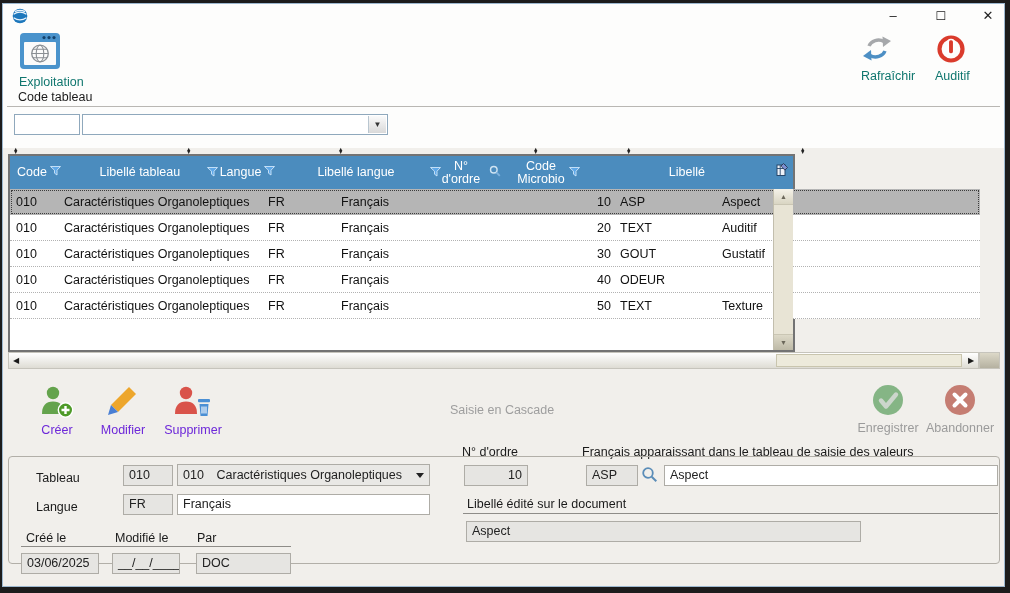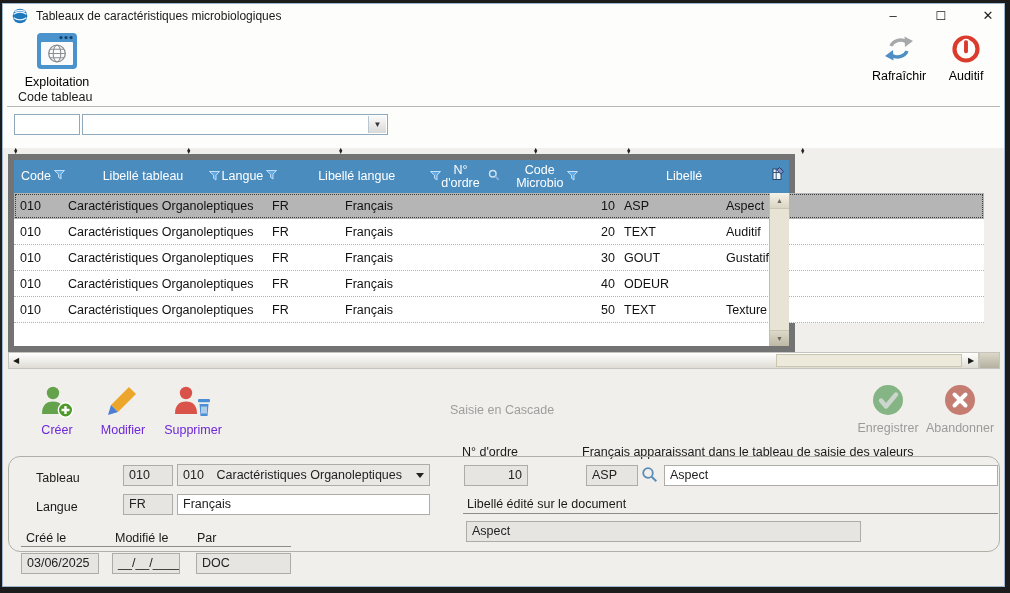--- a/index.html
+++ b/index.html
@@ -15,39 +15,39 @@
   }
   .topwhite{position:absolute;left:0;top:0;right:0;height:144px;background:#fdfdfc;}
   
   .titlebar{position:absolute;left:0;top:0;right:0;height:24px;display:flex;align-items:center;padding-left:9px;}
   .titlebar .appicon{width:16px;height:16px;margin-right:8px;flex:0 0 auto;}
   .title-text{font-size:12px;color:#1a1a1a;}
   .winctl{position:absolute;top:0;width:30px;height:23px;display:flex;align-items:center;justify-content:center;
     font-size:13px;color:#222;cursor:default;}
   .ctl-min{left:875px;} .ctl-max{left:923px;font-size:12px;} .ctl-close{left:970px;}
   
-  .toolbtn{position:absolute;text-align:center;font-size:12.5px;color:#000000;}
+  .toolbtn{position:absolute;text-align:left;font-size:12.5px;color:#0f766e;}
   .toolbtn .ic{display:block;margin:0 auto 2px auto;}
   .tb-exploit{left:16px;top:28px;width:76px;}
   .tb-refresh{left:858px;top:30px;width:76px;}
   .tb-close{left:932px;top:30px;width:62px;}
   .section-label{position:absolute;left:15px;top:86px;font-size:12.5px;color:#1a1a1a;}
   .sep-line{position:absolute;left:4px;right:4px;top:102px;height:1px;background:#b9b7b3;}
   
   .filter-input{position:absolute;left:11px;top:110px;width:58px;height:19px;border:1px solid #8fa8bc;
     background:#fff;font:12px "Liberation Sans",sans-serif;padding:0 3px;box-sizing:content-box;}
   .filter-combo{position:absolute;left:79px;top:110px;width:306px;height:21px;border:1px solid #8fa8bc;
     background:#fff;box-sizing:border-box;}
   .filter-combo .dd{position:absolute;right:1px;top:1px;bottom:1px;width:17px;
     background:linear-gradient(#fafafa,#d9d9d9);border-left:1px solid #b9c6d0;
     display:flex;align-items:center;justify-content:center;font-size:8px;color:#333;}
   
   .tablewrap{position:absolute;left:5px;top:144px;width:992px;height:221px;}
   .marker{position:absolute;top:0;display:flex;flex-direction:column;align-items:center;line-height:3px;font-size:5.5px;color:#222;}
-  .grid{position:absolute;left:0;top:6px;width:787px;height:198px;border:6px solid #737373;background:#fff;box-sizing:border-box;}
+  .grid{position:absolute;left:0;top:6px;width:787px;height:198px;border:2px solid #737373;background:#fff;box-sizing:border-box;}
   .thead{position:relative;display:flex;height:33px;background:#4b8cbe;color:#fff;}
   .hcell{position:relative;display:flex;align-items:center;justify-content:center;font-size:12.5px;box-sizing:border-box;text-align:center;line-height:13px;}
   .c0{width:52px;} .c1{width:198px;} .c2{width:72px;} .c3{width:200px;} .c4{width:82px;} .c5{width:100px;} .c6{width:266px;}
   .hcell.c0{justify-content:flex-start;padding-left:7px;}
   .hfunnel{display:inline-block;margin-left:3px;}
   .hfunnel.abs{position:absolute;right:1px;top:11px;margin:0;}
   .hfunnel.edge{right:-5px;}
   .hsort{margin-left:3px;}
   .chooser{position:absolute;right:4px;top:6px;}
   .tbody{position:relative;width:970px;}
@@ -75,21 +75,21 @@
   .actbtn .ic{display:block;margin:0 auto 1px auto;}
   .actbtn.disabled{color:#9b9b9b;}
   .ab-create{left:18px;top:381px;width:72px;}
   .ab-modify{left:84px;top:381px;width:72px;}
   .ab-delete{left:148px;top:381px;width:84px;}
   .ab-ignore{left:780px;top:383px;width:70px;}
   .ab-save{left:845px;top:379px;width:80px;}
   .ab-abandon{left:915px;top:379px;width:84px;}
   .cascade{position:absolute;left:447px;top:399px;font-size:12.5px;color:#9e9e9e;}
   
-  .fieldset{position:absolute;left:5px;top:452px;width:992px;height:96px;border:1px solid #b2afa8;border-radius:12px;box-sizing:border-box;}
+  .fieldset{position:absolute;left:5px;top:452px;width:992px;height:108px;border:1px solid #b2afa8;border-radius:4px;box-sizing:border-box;}
   .flabel{position:absolute;font-size:12.5px;color:#1a1a1a;white-space:nowrap;}
   .field{position:absolute;box-sizing:border-box;border:1px solid #aeaca6;background:#e6e5e2;
     font-size:12.5px;color:#222;padding:2px 5px;height:21px;line-height:15px;white-space:nowrap;overflow:hidden;}
   .field.white{background:#ffffff;}
   .field.right{text-align:right;}
   .combo{position:absolute;box-sizing:border-box;border:1px solid #aeaca6;background:#e9e8e5;height:22px;
     font-size:12.5px;color:#222;padding:3px 20px 2px 5px;white-space:nowrap;overflow:hidden;}
   .combo .dd2{position:absolute;right:5px;top:8px;width:0;height:0;border-left:4px solid transparent;border-right:4px solid transparent;border-top:5px solid #222;}
   .combo .code{display:inline-block;min-width:30px;}
   .uline{position:absolute;height:1px;background:#8e8c88;}
@@ -101,21 +101,20 @@
 <div class="window">
   <div class="topwhite"></div>
 
   <div class="titlebar">
     <span class="appicon">
       <svg width="16" height="16" viewBox="0 0 16 16">
         <circle cx="8" cy="8" r="7.3" fill="#1e78bc"></circle>
         <path d="M1.6 6.2c4-2.6 8.8-2.6 12.8 0M1.6 9.8c4 2.6 8.8 2.6 12.8 0M3 3.6c3.2-1.6 6.8-1.6 10 0" stroke="#eaf4fc" stroke-width="1.3" fill="none"></path>
       </svg>
     </span>
-    <span class="title-text">Tableaux de caractéristiques microbiologiques</span>
   </div>
   <div class="winctl ctl-min">–</div>
   <div class="winctl ctl-max">☐</div>
   <div class="winctl ctl-close">✕</div>
 
   <div class="toolbtn tb-exploit">
     <span class="ic">
       <svg width="42" height="38" viewBox="0 0 42 38">
         <rect x="1" y="1" width="40" height="36" rx="4" fill="#4a93cc"></rect>
         <circle cx="25" cy="5.6" r="1.6" fill="#14436d"></circle>

